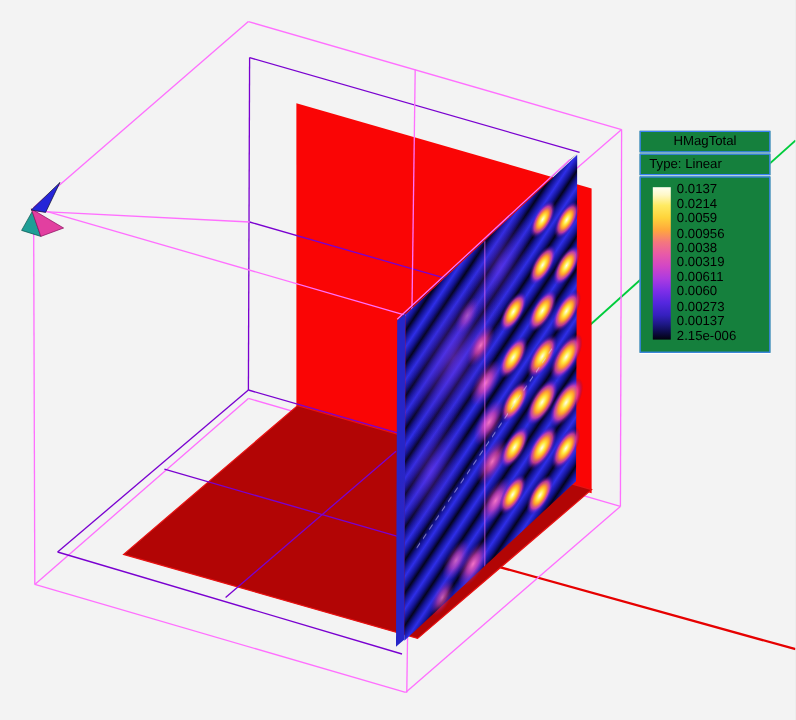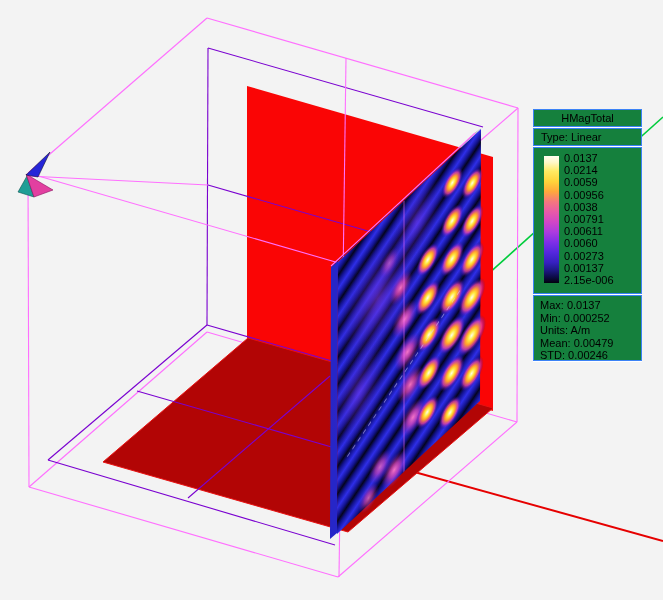--- a/index.html
+++ b/index.html
@@ -175,30 +175,23 @@
   <div class="sec sec-title">HMagTotal</div>
   <div class="sec sec-type">Type: Linear</div>
   <div class="sec sec-scale">
     <div class="cbar"></div>
     <div class="cvals">
       <span>0.0137</span>
       <span>0.0214</span>
       <span>0.0059</span>
       <span>0.00956</span>
       <span>0.0038</span>
-      <span>0.00791</span>
+      <span>0.00319</span>
       <span>0.00611</span>
       <span>0.0060</span>
       <span>0.00273</span>
       <span>0.00137</span>
       <span>2.15e-006</span>
     </div>
   </div>
-  <div class="sec sec-stats">
-    <div>Max: 0.0137</div>
-    <div>Min: 0.000252</div>
-    <div>Units: A/m</div>
-    <div>Mean: 0.00479</div>
-    <div>STD: 0.00246</div>
-  </div>
 </div>
 
 </div>
 
 </body></html>

